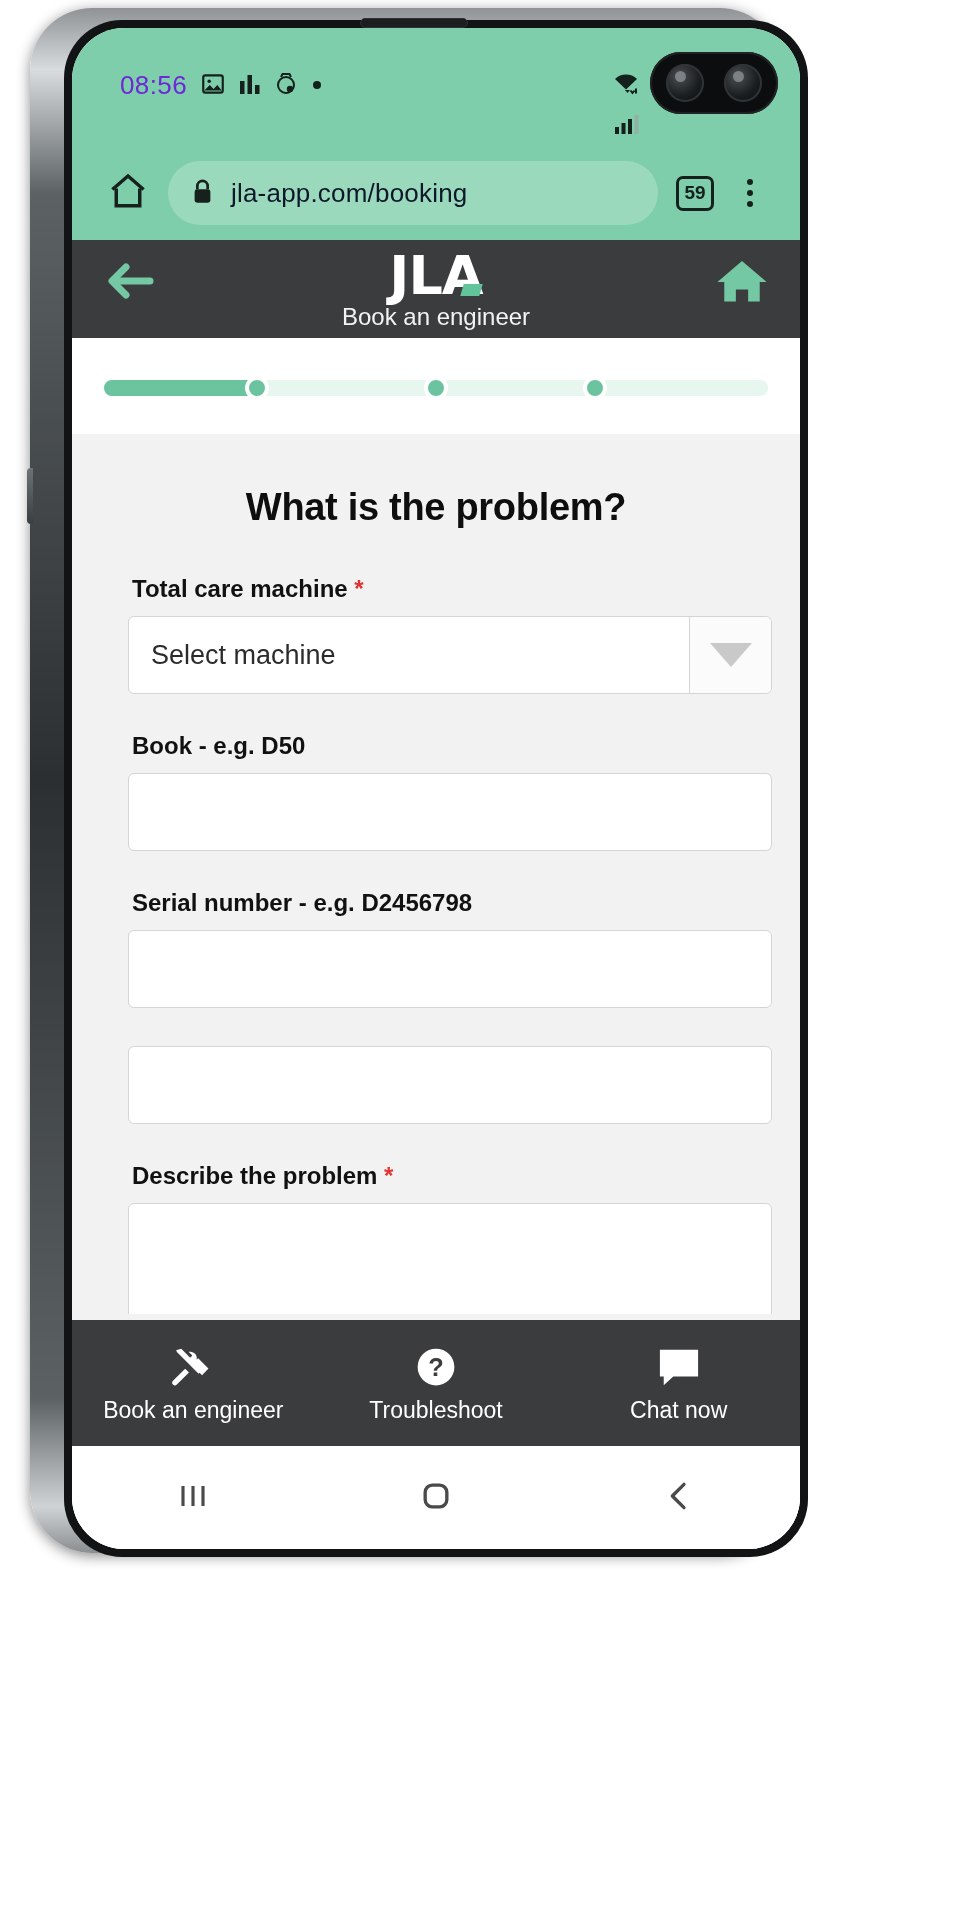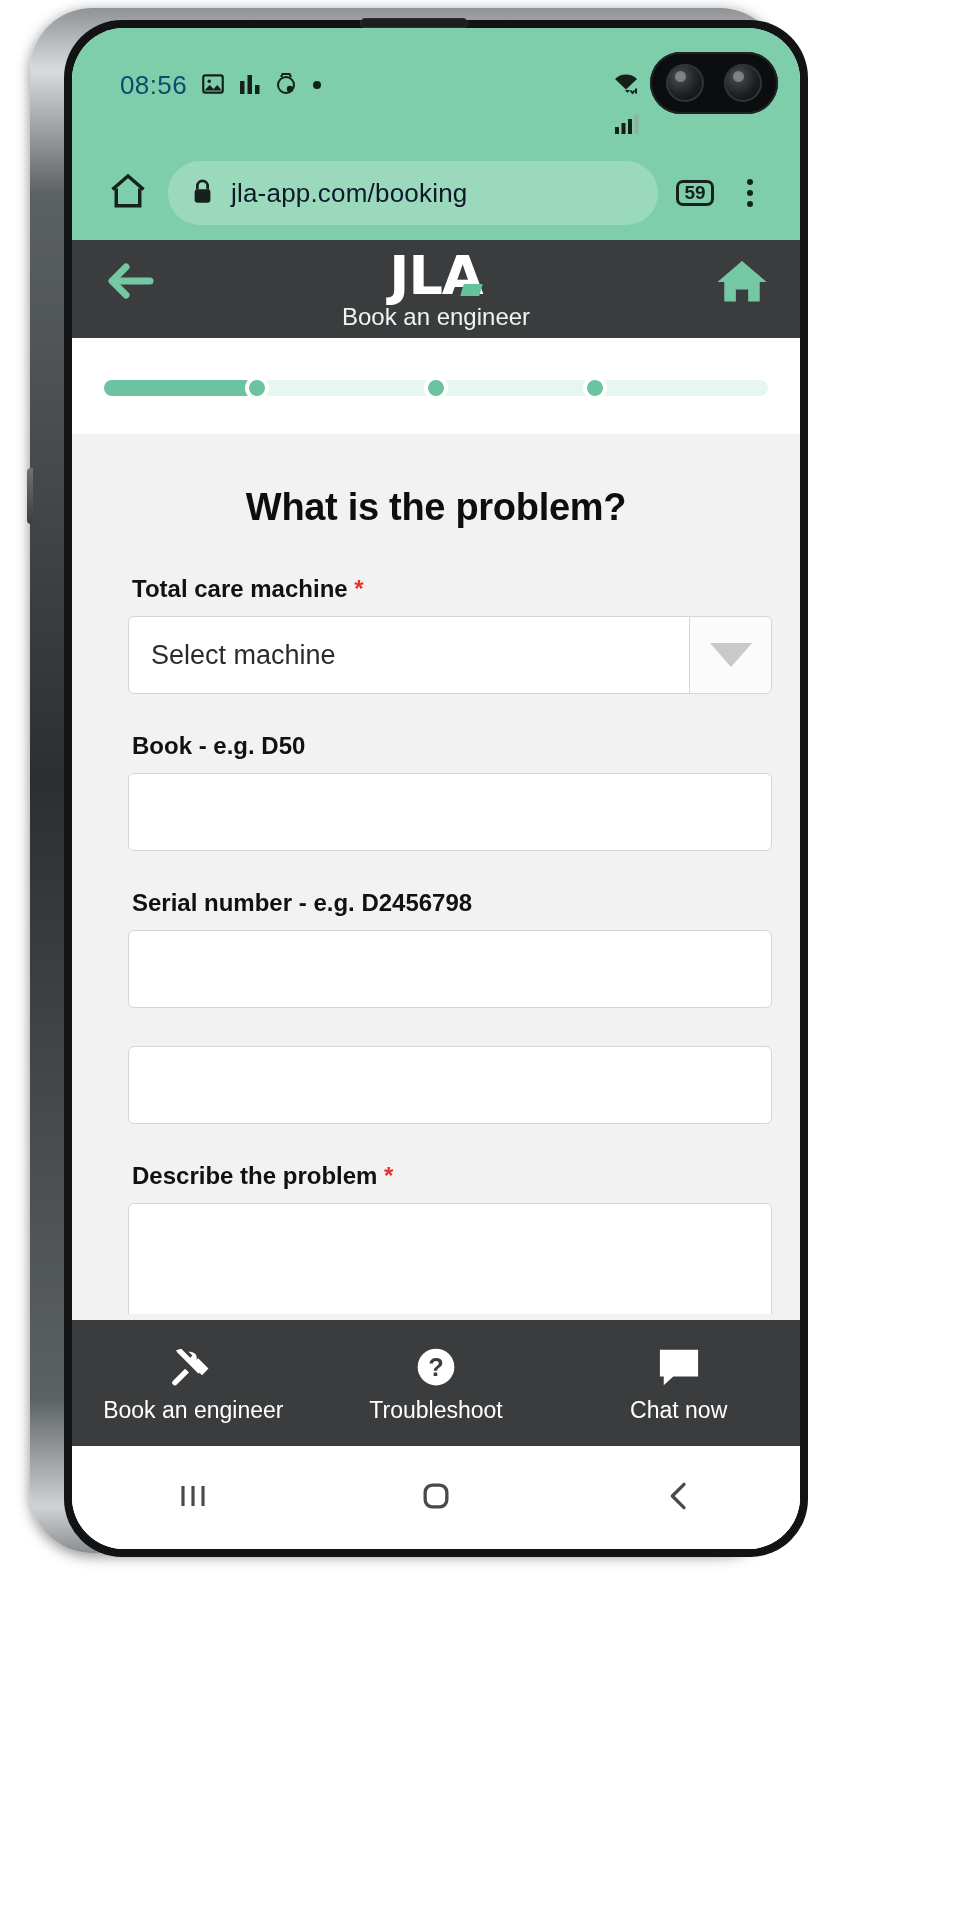--- a/index.html
+++ b/index.html
@@ -40,21 +40,21 @@
   }
 
   
   .statusbar{
     position:relative; height:118px; background:#7ecdab; width:100%;
   }
   .sb-left{
     position:absolute; left:48px; top:42px; display:flex; align-items:center; gap:13px;
     color:#14201b;
   }
-  .sb-time{ font-size:26px; font-weight:400; letter-spacing:.4px; color:#0c4a6e;}
+  .sb-time{ font-size:26px; font-weight:400; letter-spacing:.4px; color:#6d28d9;}
   .sb-right{
     position:absolute; right:148px; top:42px; display:flex; align-items:center; gap:8px;
     color:#14201b; font-size:25px;flex-direction:column;
   }
   .camera-cut{
     position:absolute; right:22px; top:24px; width:128px; height:62px;
     border-radius:34px; background:#0b0d0e; z-index:30;
     box-shadow:inset 0 0 0 2px #202325;
   }
   .lens{ position:absolute; top:12px; width:38px; height:38px; border-radius:50%;
@@ -69,21 +69,21 @@
   .chromebar{
     position:relative; height:94px; background:#7ecdab; width:100%;
     display:flex; align-items:center; padding:0 34px;
   }
   .omnibox{
     flex:1; height:64px; border-radius:34px; background:#9bd9bd;
     display:flex; align-items:center; padding:0 22px; margin:0 18px;
   }
   .omnibox-url{ font-size:26px; color:#0f172a; margin-left:16px; letter-spacing:.2px; }
   .tabcount{
-    width:38px; height:26px; border:3px solid #16211d; border-radius:7px;
+    width:38px; height:35px; border:3px solid #16211d; border-radius:7px;
     display:flex; align-items:center; justify-content:center;
     font-size:19px; font-weight:700; color:#16211d;
   }
   .kebab{ width:32px; display:flex; flex-direction:column; align-items:center; gap:5px; margin-left:20px;}
   .kebab i{ width:6px; height:6px; border-radius:50%; background:#16211d; display:block;}
 
   
   .appheader{
     position:relative; height:98px; background:#3a3c3e;
     display:flex; align-items:flex-start; justify-content:space-between;

